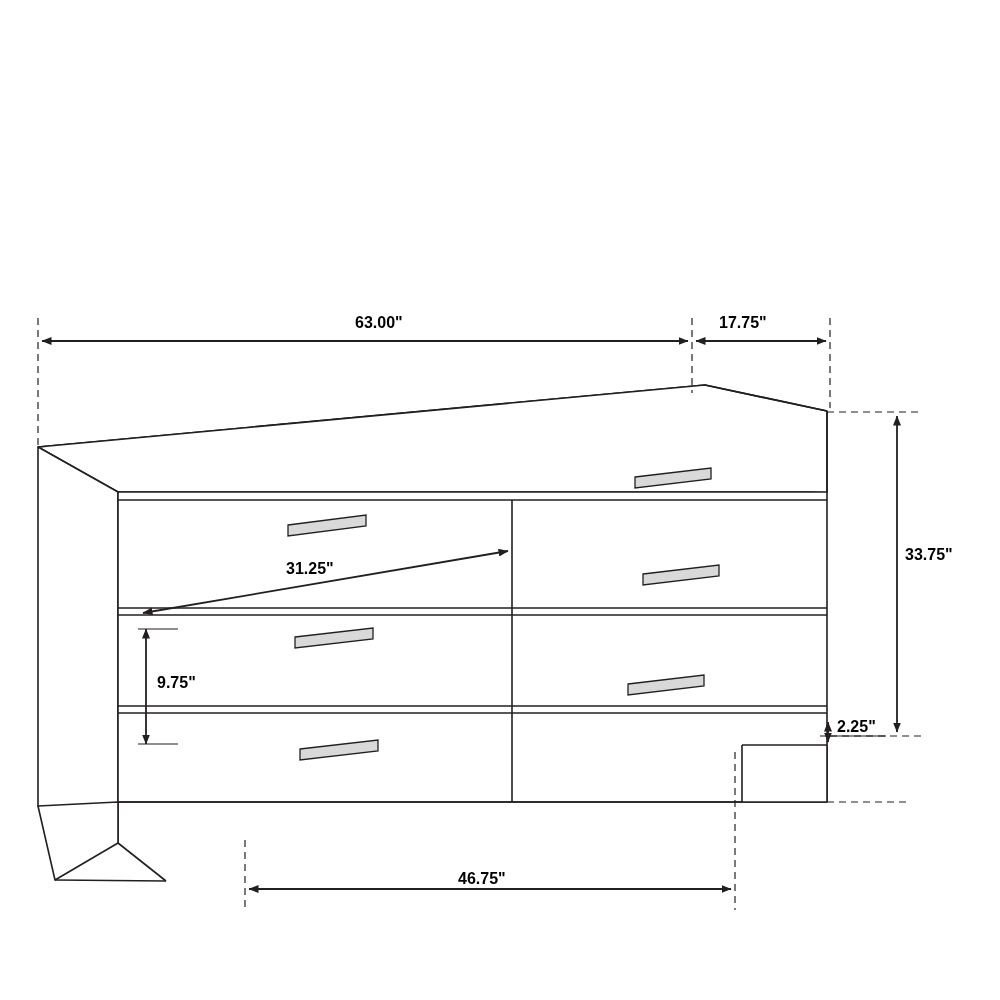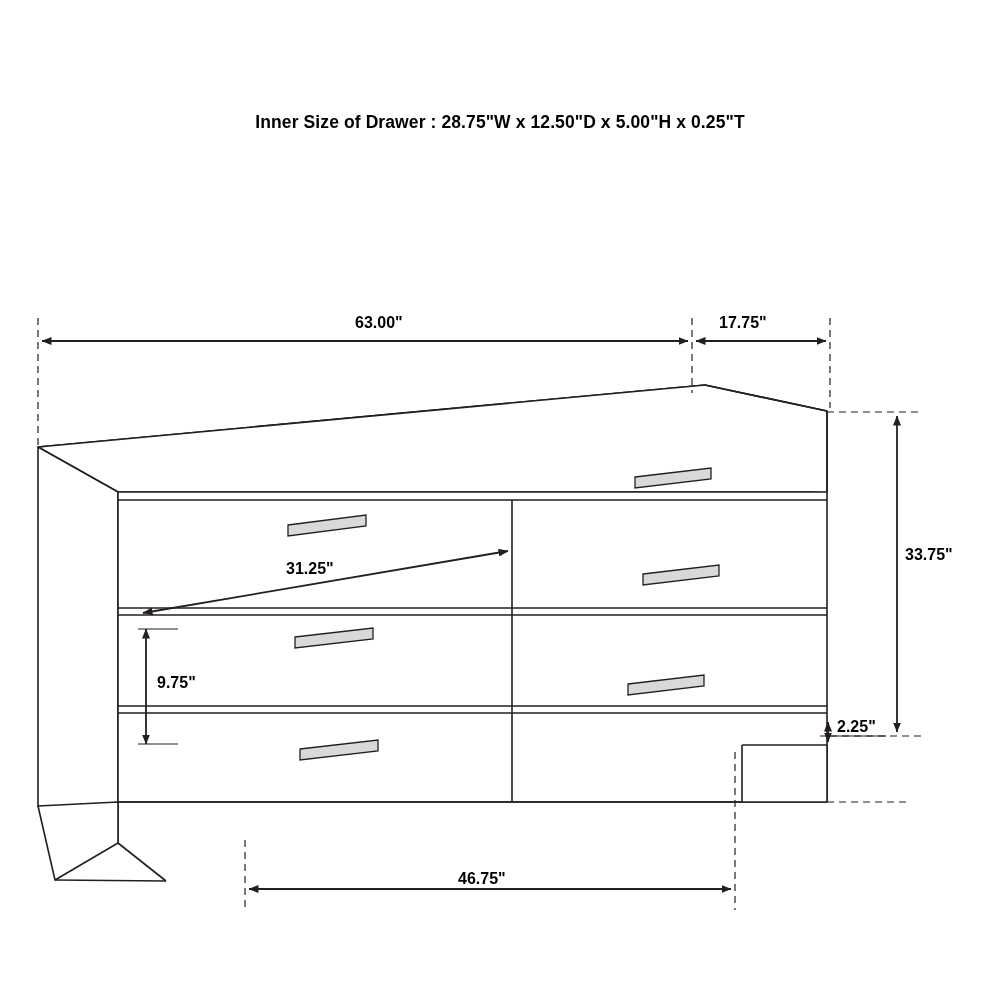--- a/index.html
+++ b/index.html
@@ -40,21 +40,20 @@
     font-size: 16px;
     font-weight: bold;
     white-space: nowrap;
   }
 </style>
 </head>
 <body>
 
 <div id="stage">
 
-  <div id="title">Inner Size of Drawer : 28.75"W x 12.50"D x 5.00"H x 0.25"T</div>
 
   <svg class="diagram" width="1000" height="1000" viewBox="0 0 1000 1000">
     <defs>
       <marker id="arrowEnd" markerWidth="10" markerHeight="8" refX="9.5" refY="4" orient="auto" markerUnits="userSpaceOnUse">
         <path d="M0,0 L10,4 L0,8 Z" fill="#231f20"></path>
       </marker>
       <marker id="arrowStart" markerWidth="10" markerHeight="8" refX="0.5" refY="4" orient="auto" markerUnits="userSpaceOnUse">
         <path d="M10,0 L0,4 L10,8 Z" fill="#231f20"></path>
       </marker>
     </defs>

